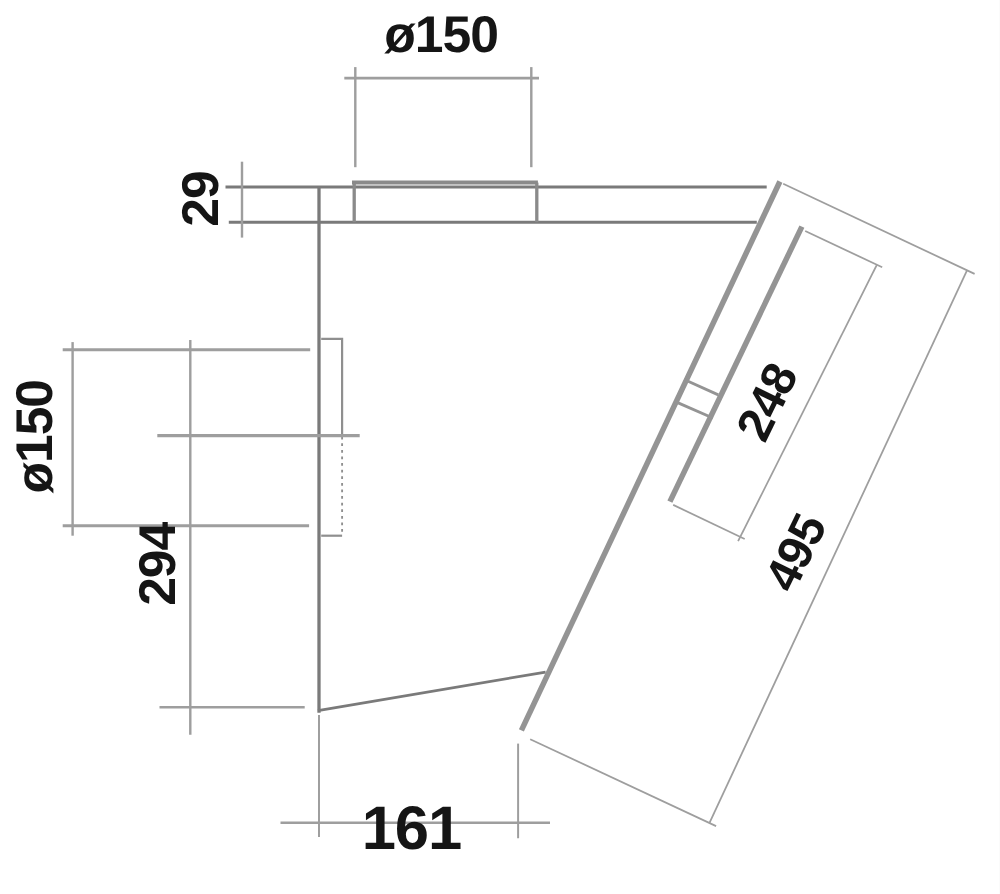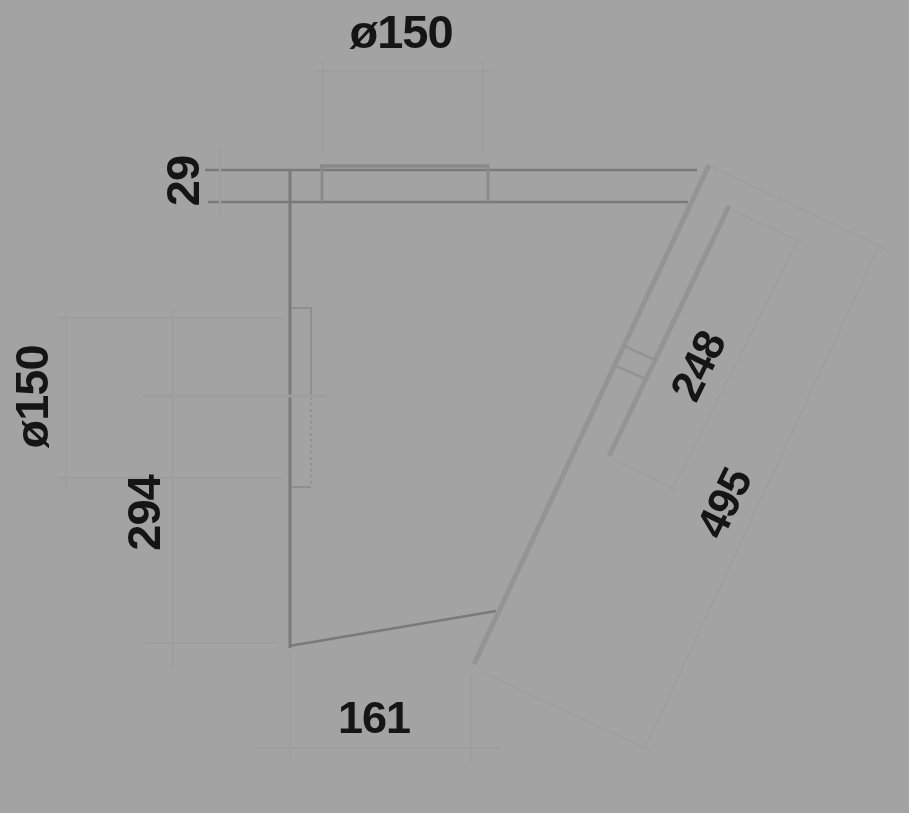--- a/index.html
+++ b/index.html
@@ -5,21 +5,21 @@
   html, body {
     margin: 0;
     padding: 0;
     background: #e9e9e7;
     font-family: "Liberation Sans", "DejaVu Sans", sans-serif;
   }
   .canvas {
     position: relative;
     width: 909px;
     height: 813px;
-    background: #a3a3a3;
+    background: #ffffff;
     overflow: hidden;
   }
   .canvas svg {
     position: absolute;
     left: 0;
     top: 0;
     display: block;
   }
   .dim-label {
     position: absolute;
@@ -27,21 +27,21 @@
     font-weight: 700;
     font-size: 47px;
     letter-spacing: -1px;
     white-space: nowrap;
     transform: translate(-50%, -50%);
     line-height: 1;
     user-select: none;
   }
   .rot-90  { transform: translate(-50%, -50%) rotate(-90deg); }
   .rot-slant { transform: translate(-50%, -50%) rotate(-64deg); font-size: 44px; }
-  .small { font-size: 45px; }
+  .small { font-size: 56px; margin-top: 36px; }
 </style>
 </head>
 <body>
 
 <div class="canvas">
 
   <svg width="909" height="813" viewBox="0 0 909 813">
 
     <g stroke="#7a7a7a" fill="none" stroke-linecap="butt">
       <path d="M205,170 H697" stroke-width="2.6"></path>

